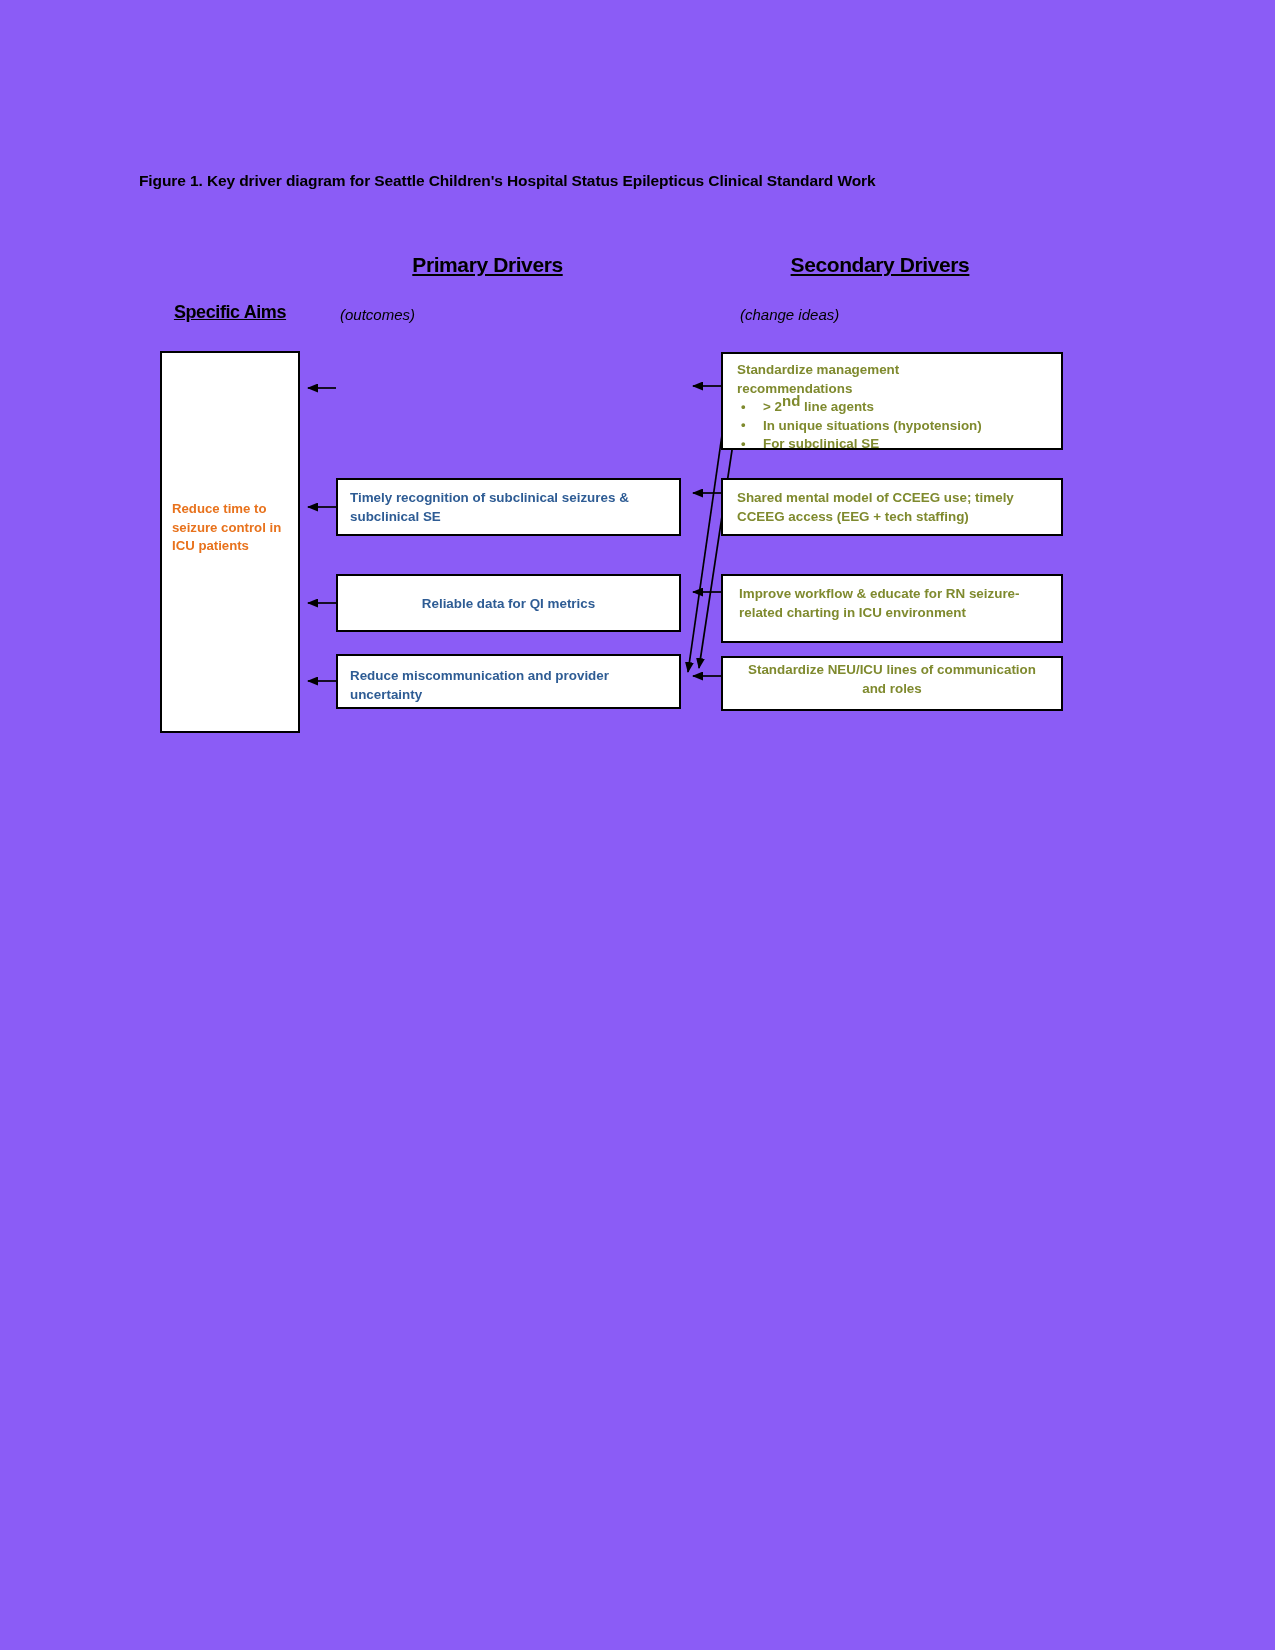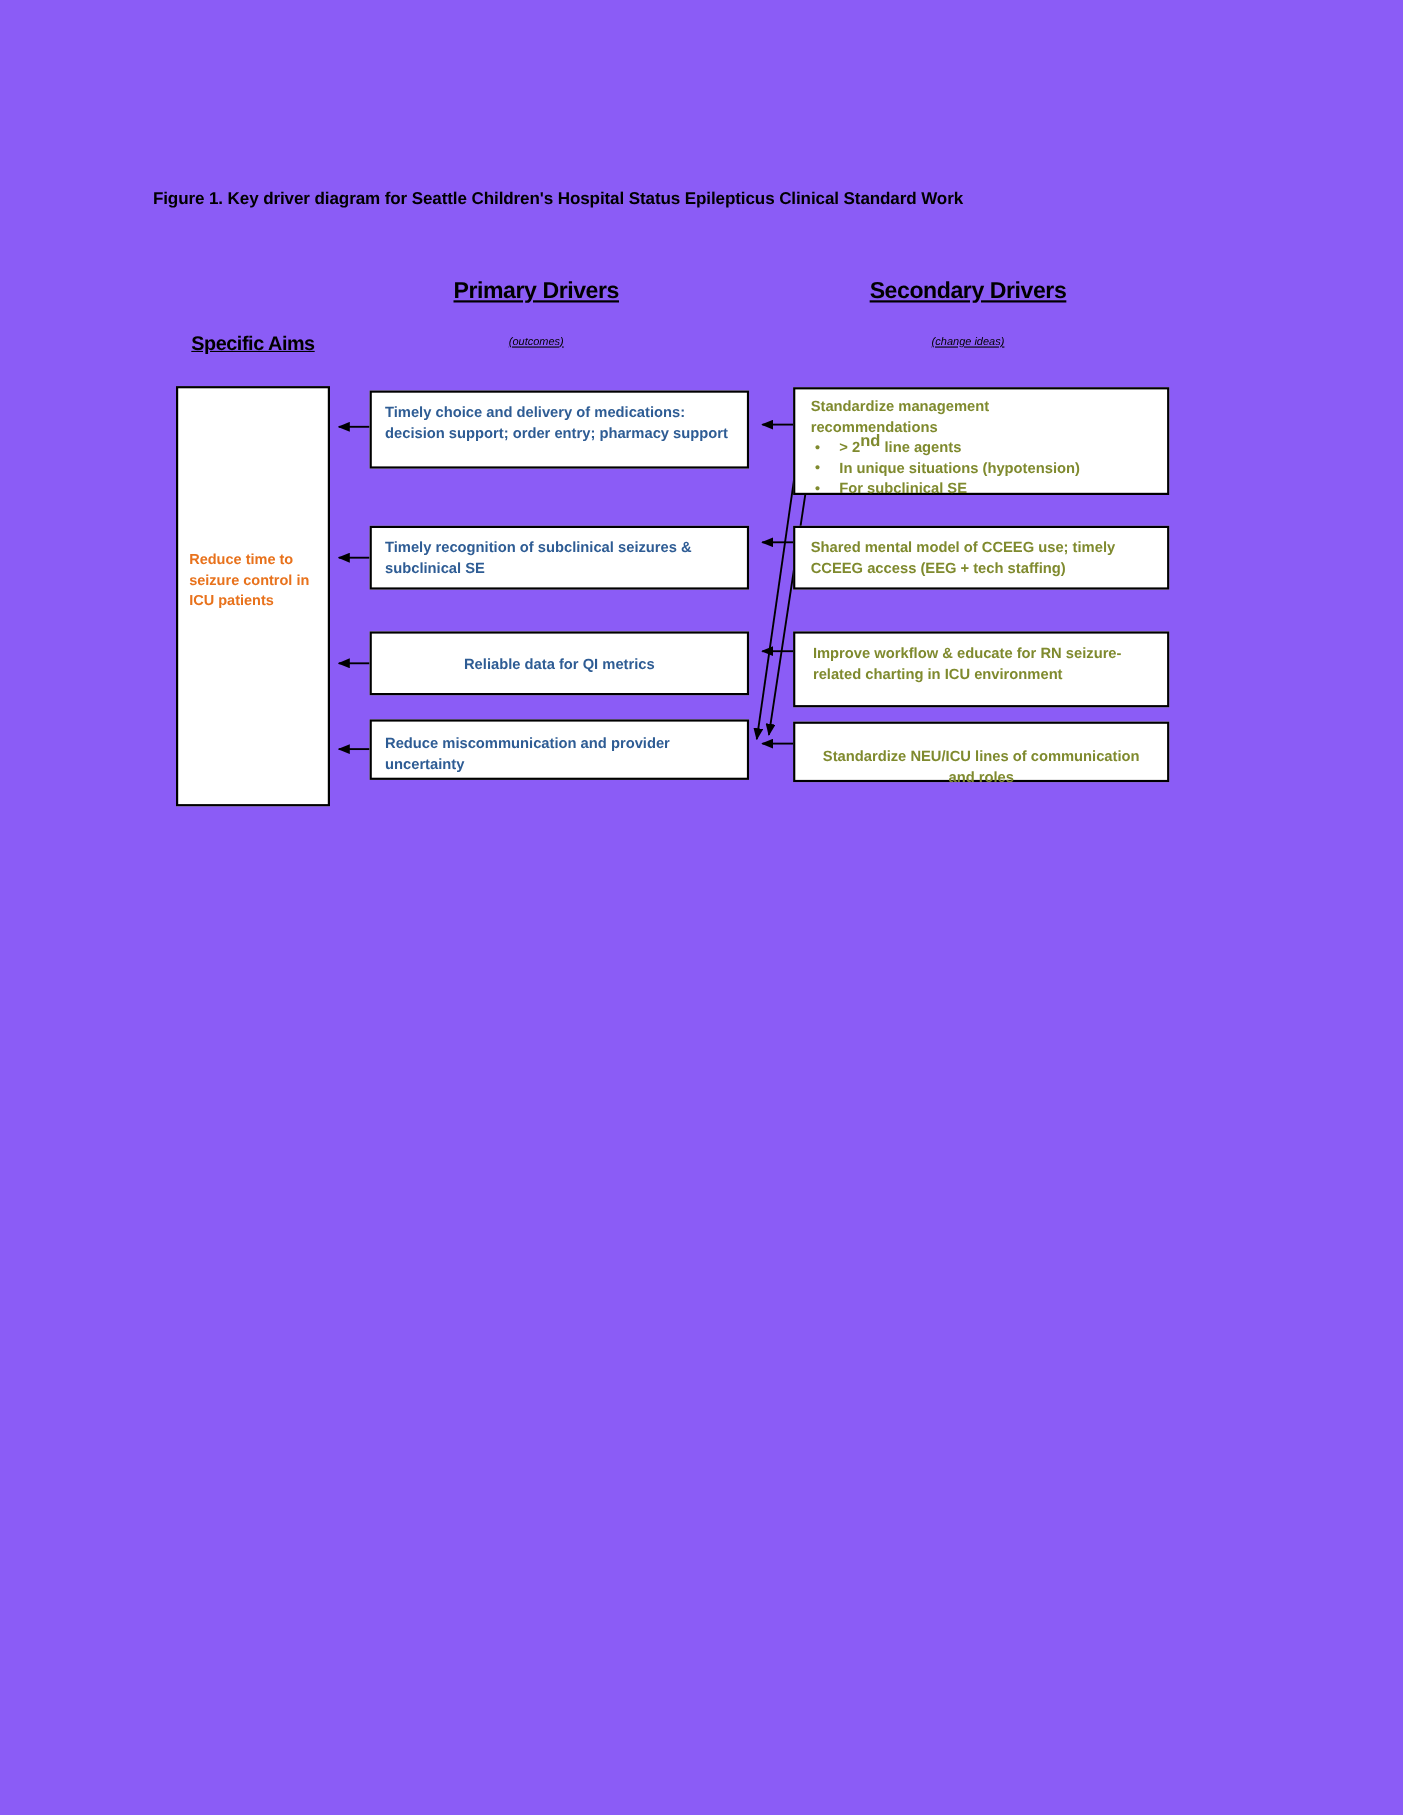--- a/index.html
+++ b/index.html
@@ -22,21 +22,21 @@
     position:absolute; font-weight:bold; color:#000;
     text-decoration:underline; text-align:center;
     font-size:21px; letter-spacing:-0.4px; white-space:nowrap;
   }
   #head-primary{left:340px; top:253px; width:295px;}
   #head-secondary{left:740px; top:253px; width:280px;}
   #head-aims{left:140px; top:302px; width:180px; font-size:18px;}
 
   .col-sub{
     position:absolute; font-style:italic; color:#000;
-    text-align:center; font-size:10px; white-space:nowrap;text-decoration:underline;
+    text-align:left; font-size:15px; white-space:nowrap;
   }
   #sub-primary{left:340px; top:306px; width:295px;}
   #sub-secondary{left:740px; top:306px; width:280px;}
 
   
   .box{
     position:absolute; box-sizing:border-box;
     background:#ffffff; border:2.2px solid #000000;
   }
   .box .txt{
@@ -64,21 +64,21 @@
   
   .secondary{left:721px; width:342px;}
   .secondary .txt{padding:0 14px; color:#7F8A2E; text-align:left;}
   #sd1{top:352px; height:98px;}
   #sd1 .txt{top:7px;}
   #sd2{top:478px; height:58px;}
   #sd2 .txt{top:9px;}
   #sd3{top:574px; height:69px;}
   #sd3 .txt{top:9px;padding-left:16px;}
   #sd4{top:656px; height:55px;}
-  #sd4 .txt{top:21px; text-align:center; padding:0 15px;}
+  #sd4 .txt{top:3px; text-align:center; padding:0 15px;}
 
   
   .blist{margin:0; padding:0; list-style:none;}
   .blist li{position:relative; padding-left:26px; line-height:18.6px;}
   .blist li .bul{position:absolute; left:4px; top:-0.5px; font-size:13px;}
   sup{font-size:15px; vertical-align:super; line-height:0;}
 
   
   #wires{position:absolute; left:0; top:0; width:1275px; height:1650px;
          pointer-events:none;}
@@ -118,23 +118,20 @@
 
       <line x1="723" y1="428" x2="688" y2="672" marker-end="url(#ah)"></line>
       <line x1="734" y1="437" x2="699" y2="668" marker-end="url(#ah)"></line>
     </g>
   </svg>
 
   <div class="box" id="aim-box">
     <div class="txt">Reduce time to seizure control in ICU patients</div>
   </div>
 
-  <div class="box primary" id="pd1">
-    <div class="txt">Timely choice and delivery of medications: decision  support; order entry; pharmacy support</div>
-  </div>
   <div class="box primary" id="pd2">
     <div class="txt">Timely  recognition  of subclinical  seizures &amp; subclinical  SE</div>
   </div>
   <div class="box primary" id="pd3">
     <div class="txt">Reliable  data for QI metrics</div>
   </div>
   <div class="box primary" id="pd4">
     <div class="txt">Reduce miscommunication  and provider uncertainty</div>
   </div>
 

